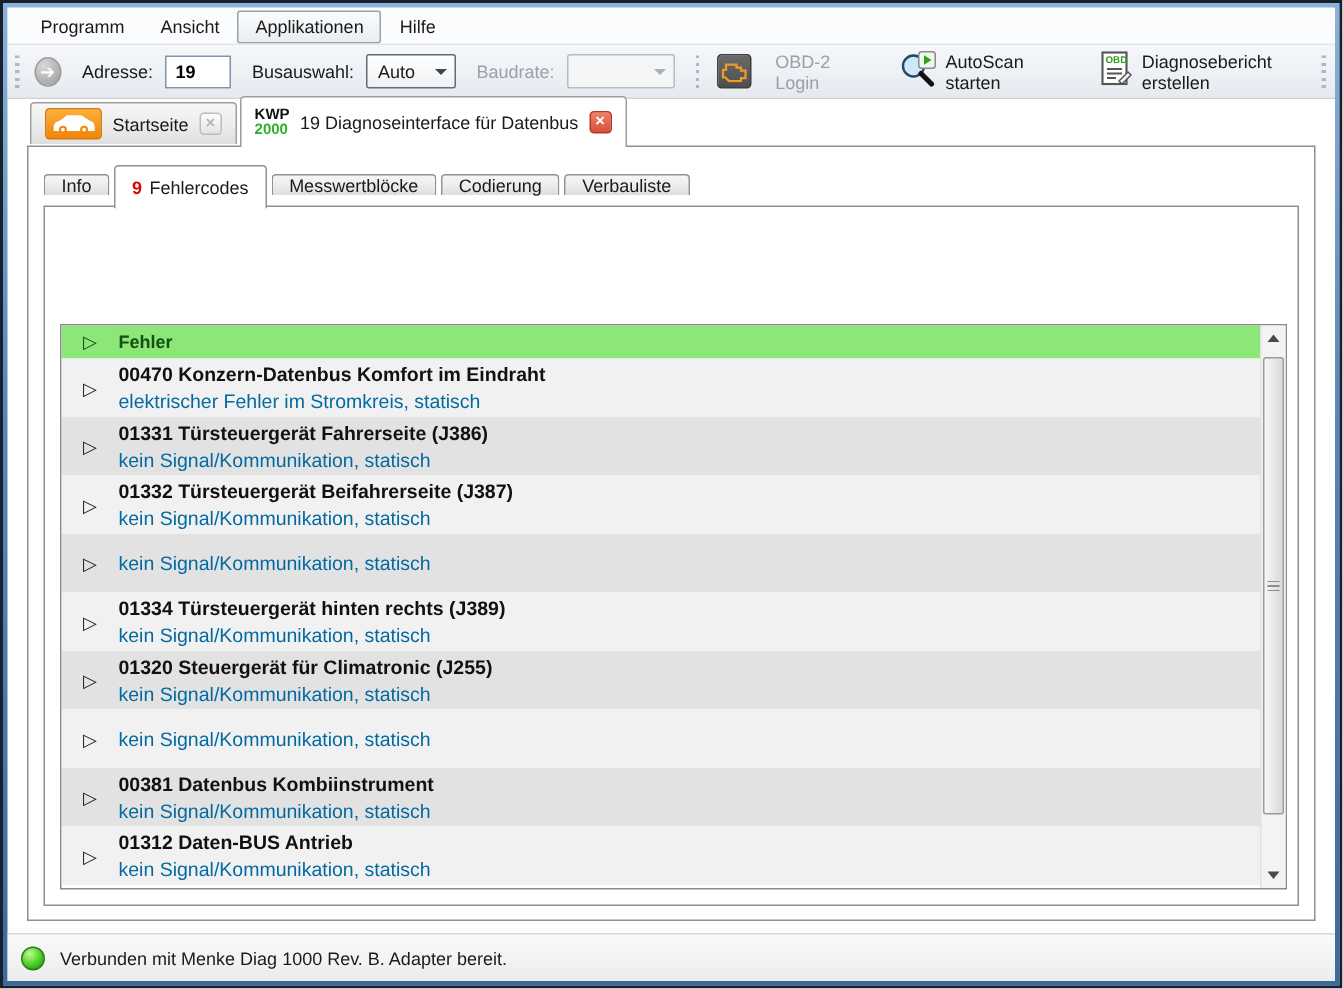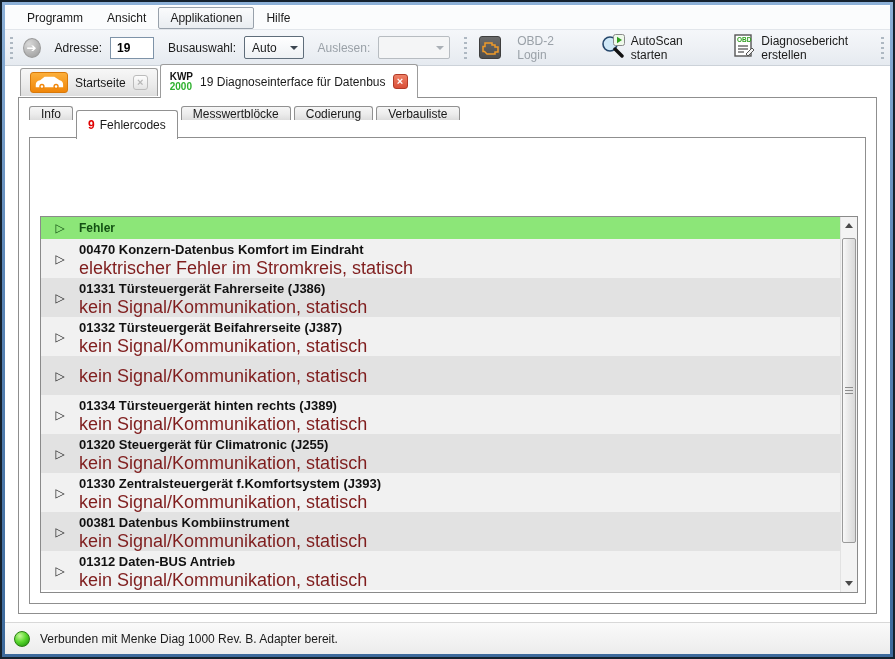--- a/index.html
+++ b/index.html
@@ -121,21 +121,21 @@
   .subtabs {
     position:absolute; left:10px; top:11px; height:29px; right:10px;
     display:flex; align-items:flex-end; z-index:3;
   }
   .subtab {
     display:flex; align-items:center; gap:5px;
     border:1px solid #919191; border-bottom:none; border-radius:3px 3px 0 0;
     padding:0 11px; margin-right:3px;
   }
   .subtab.inactive {
-    height:14px; margin-bottom:18px;
+    height:14px; margin-bottom:8px;
     background:linear-gradient(180deg,#f6f6f6 0%,#ececec 55%,#dddddd 100%);
   }
   .subtab.active {
     height:29px; margin-bottom:-1px; background:#ffffff; position:relative; z-index:4;
   }
   .count-red { color:#e00000; font-weight:bold; }
 
   
   .page {
     position:absolute; left:10px; top:39px; width:837px; height:467px;
@@ -169,21 +169,21 @@
     font-weight:bold; color:#135013;
   }
   .marker-col { width:38px; text-align:center; flex:0 0 38px; font-size:12px; }
   .list-header .marker-col { color:#135013; }
   .fault-row { height:39px; display:flex; align-items:center; }
   .fault-row.row-light { background:#f1f1f1; }
   .fault-row.row-dark  { background:#e2e2e2; }
   .fault-row .marker-col { color:#222222; }
   .row-text { line-height:18px; }
   .row-title { font-weight:bold; font-size:13px; color:#111111; }
-  .row-detail { font-size:18px; color:#7f1d1d; }
+  .row-detail { font-size:13px; color:#0369a1; }
 
   
   .scrollbar {
     position:absolute; right:0; top:0; width:17px; bottom:0;
     background:#f3f3f3; border-left:1px solid #e2e2e2;
   }
   .sb-btn { position:absolute; left:0; width:16px; height:17px; display:flex; align-items:center; justify-content:center; }
   .sb-btn.up { top:0; } .sb-btn.down { bottom:0; }
   .tri-up { width:0; height:0; border-left:4px solid transparent; border-right:4px solid transparent; border-bottom:5px solid #4a4a4a; }
   .tri-down { width:0; height:0; border-left:4px solid transparent; border-right:4px solid transparent; border-top:5px solid #4a4a4a; }
@@ -228,21 +228,21 @@
     <div class="toolbar">
       <div class="grip"></div>
       <div class="go-circle">➔</div>
       <span class="tb-label">Adresse:</span>
       <input class="tb-input" value="19" style="">
       <span class="tb-label">Busauswahl:</span>
       <div class="tb-combo">
         <span>Auto</span>
         <span class="arrow"></span>
       </div>
-      <span class="tb-label disabled">Auslesen:</span>
+      <span class="tb-label disabled">Baudrate:</span>
       <div class="tb-combo disabled">
         <span></span>
         <span class="arrow"></span>
       </div>
       <div class="tb-sep"></div>
       <div class="obd-icon">
         <svg width="19" height="15" viewBox="0 0 19 15">
           <path d="M4 3 h7 v2 h3 v2 h3 v5 h-3 v2 H6 l-2.5-2.5 H2 v-5 h2 z" fill="none" stroke="#f09a28" stroke-width="1.5"></path>
         </svg>
       </div>
@@ -362,21 +362,20 @@
               <div class="fault-row row-dark">
     <span class="marker-col">▷</span>
     <div class="row-text">
       <div class="row-title">01320 Steuergerät für Climatronic (J255)</div>
       <div class="row-detail">kein Signal/Kommunikation, statisch</div>
     </div>
   </div>
               <div class="fault-row row-light">
     <span class="marker-col">▷</span>
     <div class="row-text">
-      <div class="row-title">01330 Zentralsteuergerät f.Komfortsystem (J393)</div>
       <div class="row-detail">kein Signal/Kommunikation, statisch</div>
     </div>
   </div>
               <div class="fault-row row-dark">
     <span class="marker-col">▷</span>
     <div class="row-text">
       <div class="row-title">00381 Datenbus Kombiinstrument</div>
       <div class="row-detail">kein Signal/Kommunikation, statisch</div>
     </div>
   </div>

